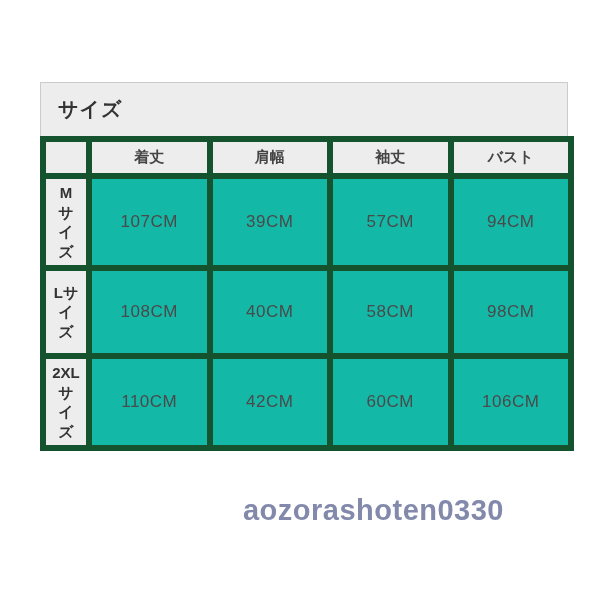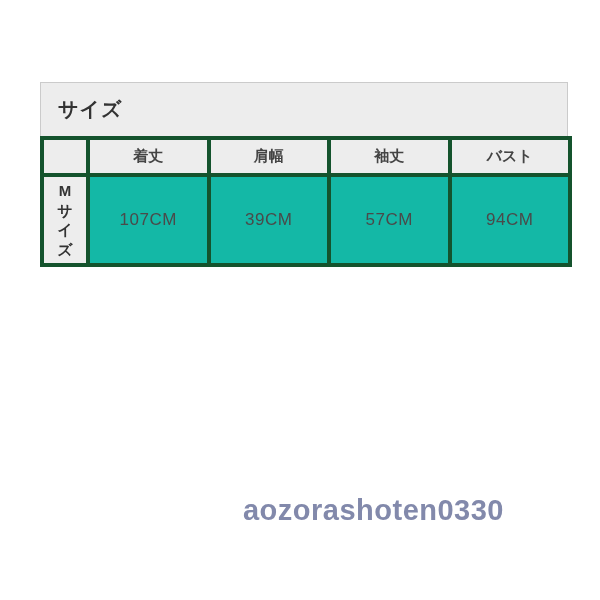--- a/index.html
+++ b/index.html
@@ -33,21 +33,21 @@
     letter-spacing: 1px;
   }
   table.size-grid {
     border-collapse: collapse;
     table-layout: fixed;
     width: 528px;
   }
   table.size-grid col.c-label { width: 46px; }
   table.size-grid col.c-val   { width: 120.5px; }
   table.size-grid th, table.size-grid td {
-    border: 4px solid #14532d;
+    border: 6px solid #14532d;
     text-align: center;
     vertical-align: middle;
   }
   table.size-grid thead th {
     height: 37px;
     background: #ededed;
     font-size: 15px;
     font-weight: 600;
     color: #444444;
   }
@@ -111,20 +111,39 @@
           <tr>
             <th class="row-label">M
 サ
 イ
 ズ</th>
             <td class="value-cell">107CM</td>
             <td class="value-cell">39CM</td>
             <td class="value-cell">57CM</td>
             <td class="value-cell">94CM</td>
           </tr>
+          <tr>
+            <th class="row-label">Lサ
+イ
+ズ</th>
+            <td class="value-cell">108CM</td>
+            <td class="value-cell">40CM</td>
+            <td class="value-cell">58CM</td>
+            <td class="value-cell">98CM</td>
+          </tr>
+          <tr>
+            <th class="row-label">2XL
+サ
+イ
+ズ</th>
+            <td class="value-cell">110CM</td>
+            <td class="value-cell">42CM</td>
+            <td class="value-cell">60CM</td>
+            <td class="value-cell">106CM</td>
+          </tr>
         </tbody>
     </table>
 
   </div>
 
   <div class="watermark">aozorashoten0330</div>
 
 </div>
 
 </body></html>

